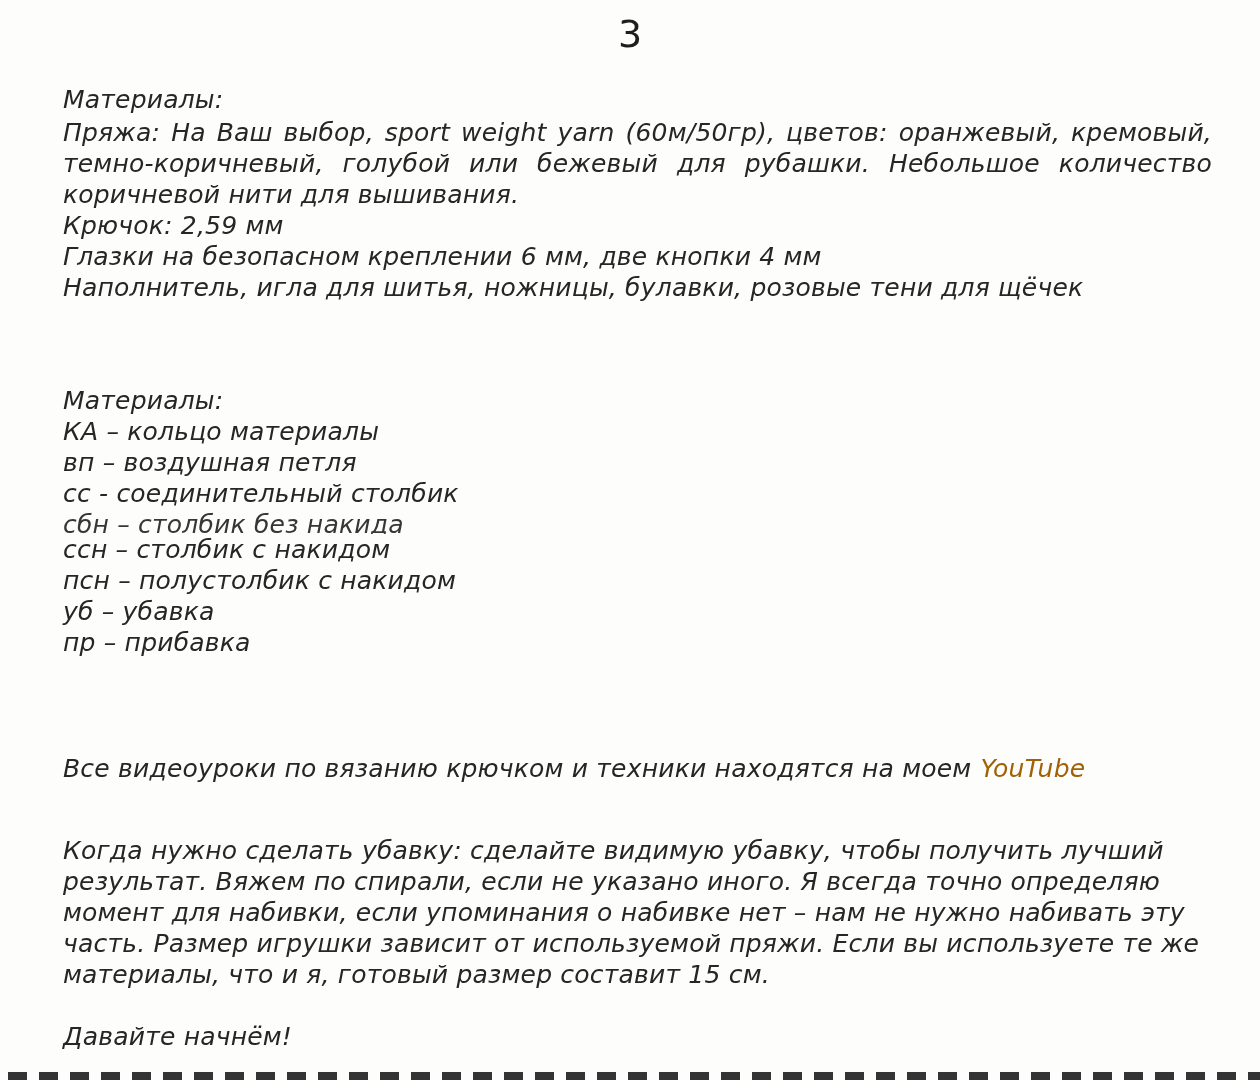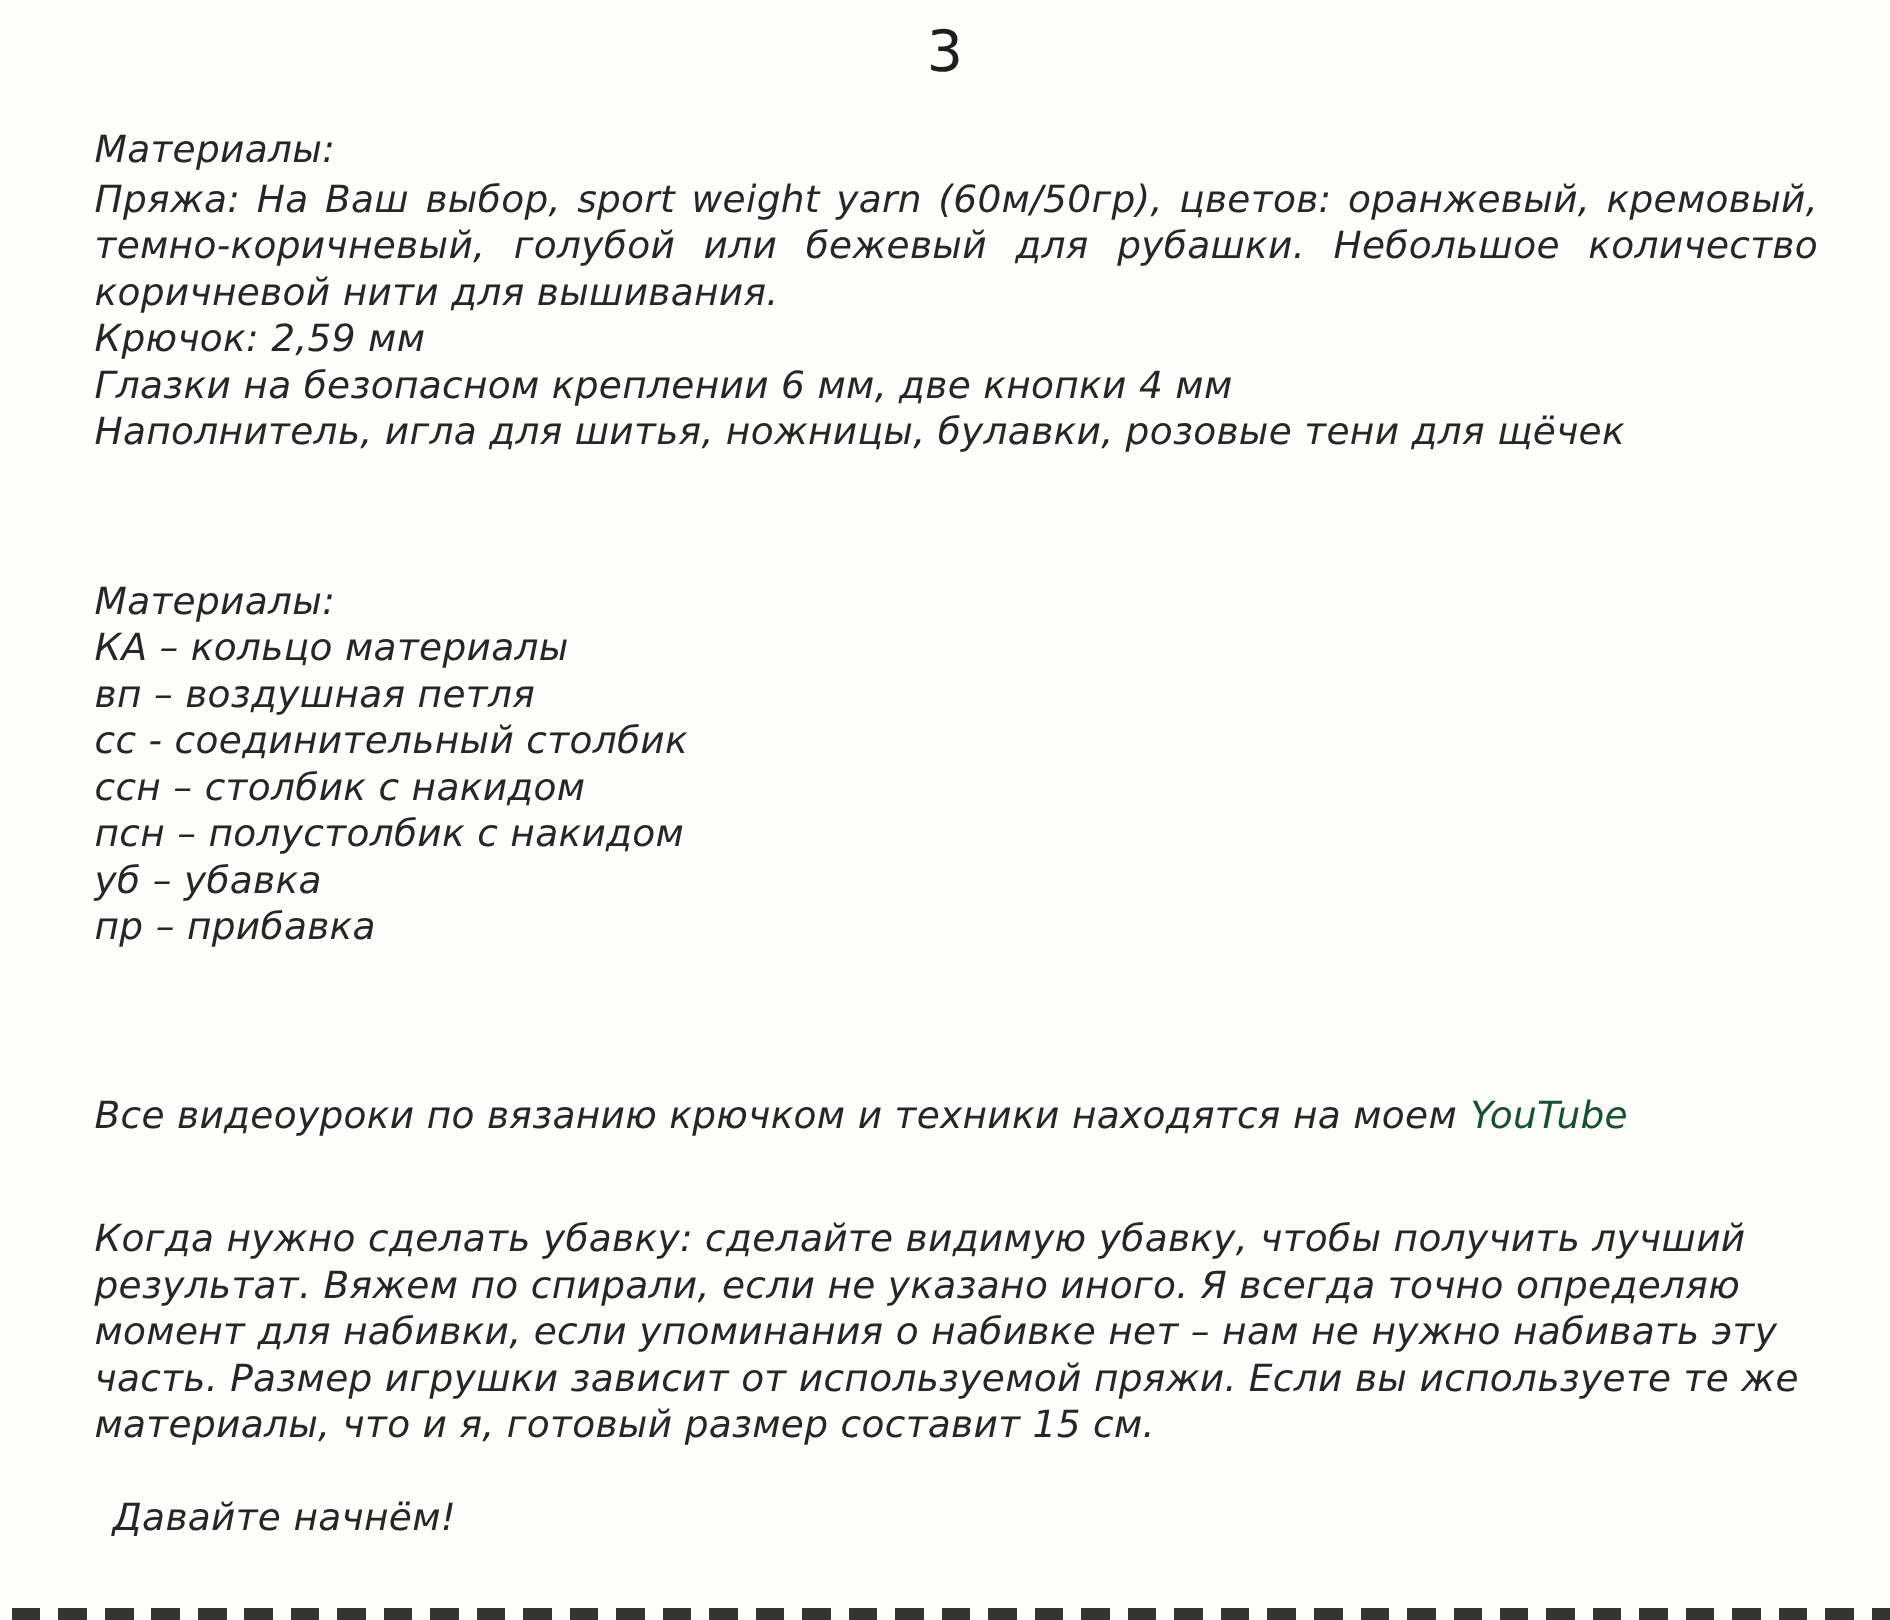--- a/index.html
+++ b/index.html
@@ -34,27 +34,27 @@
     letter-spacing: 0.2px;
   }
   .materials-heading { margin-bottom: 2px; }
   .yarn { text-align: justify; }
   .single-line { }
   .abbrev-block { margin-top: 82px; }
   .abbrev-item { }
   .abbrev-item.clip { height: 25px; overflow: hidden; opacity: 0.92; }
   .video-note { margin-top: 95px; }
   .yt-link {
-    color: #14532d;
+    color: #a16207;
     text-decoration: none;
     margin-left: 9px;
     cursor: pointer;
   }
   .notes { margin-top: 51px; text-align: left; }
-  .closing { margin-top: 31px; margin-left: 12px; }
+  .closing { margin-top: 31px; }
   .cutoff-strip {
     position: absolute;
     left: 8px;
     right: 0;
     bottom: 0;
     height: 8px;
     background: repeating-linear-gradient(90deg,
       #343434 0px, #343434 19px,
       transparent 19px, transparent 31px);
   }
@@ -74,20 +74,21 @@
       <div class="single-line">Крючок: 2,59 мм</div>
       <div class="single-line">Глазки на безопасном креплении 6 мм, две кнопки 4 мм</div>
       <div class="single-line">Наполнитель, игла для шитья, ножницы, булавки, розовые тени для щёчек</div>
     </div>
 
     <div class="abbrev-block">
       <div>Материалы:</div>
       <div class="abbrev-item">КА – кольцо материалы</div>
       <div class="abbrev-item">вп – воздушная петля</div>
       <div class="abbrev-item">сс - соединительный столбик</div>
+      <div class="abbrev-item clip">сбн – столбик без накида</div>
       <div class="abbrev-item">ссн – столбик с накидом</div>
       <div class="abbrev-item">псн – полустолбик с накидом</div>
       <div class="abbrev-item">уб – убавка</div>
       <div class="abbrev-item">пр – прибавка</div>
     </div>
 
     <div class="video-note">
       <span>Все видеоуроки по вязанию крючком и техники находятся на моем</span><a class="yt-link" href="#">YouTube</a>
     </div>
 

